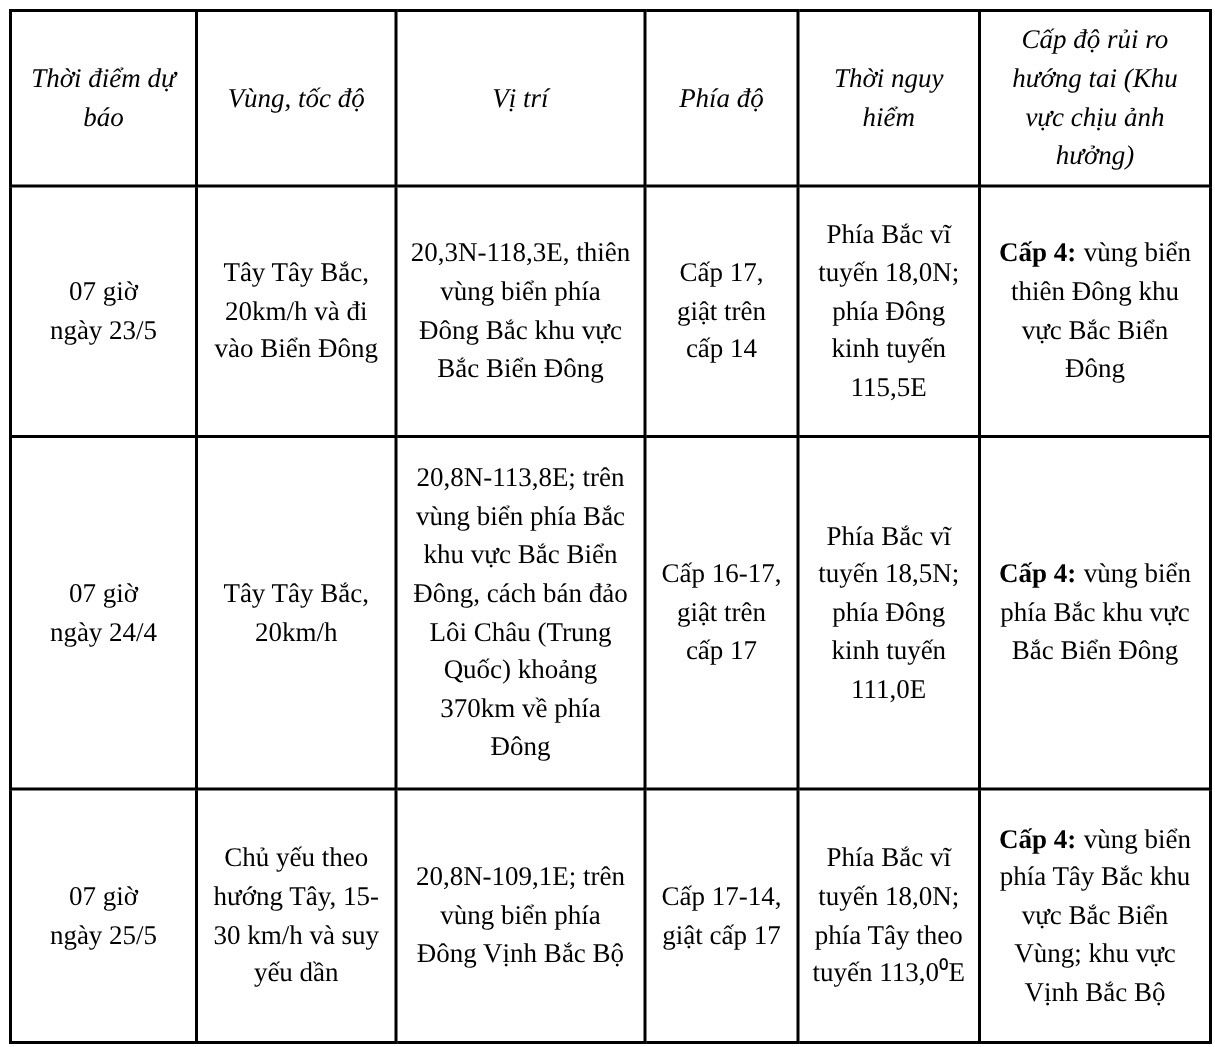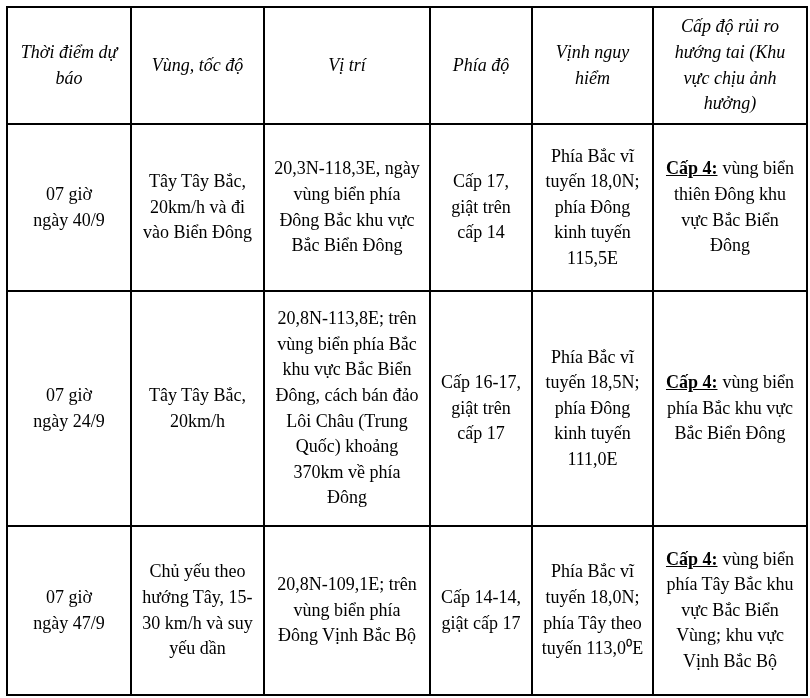--- a/index.html
+++ b/index.html
@@ -29,21 +29,20 @@
     line-height: 1.42;
     font-weight: normal;
     overflow: hidden;
   }
   .forecast th {
     font-style: italic;
   }
   .risk-label {
     font-weight: bold;
     margin-right: 5px;
-    text-decoration: underline;
   }
   .time-line { display: block; }
 </style>
 </head>
 <body>
 
 <table class="forecast">
   <colgroup>
     <col style="width:124px">
     <col style="width:133px">
@@ -51,58 +50,58 @@
     <col style="width:102px">
     <col style="width:121px">
     <col style="width:154px">
   </colgroup>
   <thead>
     <tr style="height:117px;">
       <th>Thời điểm dự báo</th>
       <th>Vùng, tốc độ</th>
       <th>Vị trí</th>
       <th>Phía độ</th>
-      <th>Vịnh nguy hiểm</th>
+      <th>Thời nguy hiểm</th>
       <th>Cấp độ rủi ro hướng tai (Khu vực chịu ảnh hưởng)</th>
     </tr>
   </thead>
   <tbody>
     <tr style="height:167px;">
       <td>
         <span class="time-line">07 giờ</span>
-        <span class="time-line">ngày 40/9</span>
+        <span class="time-line">ngày 23/5</span>
       </td>
       <td>Tây Tây Bắc, 20km/h và đi vào Biển Đông</td>
-      <td>20,3N-118,3E, ngày vùng biển phía Đông Bắc khu vực Bắc Biển Đông</td>
+      <td>20,3N-118,3E, thiên vùng biển phía Đông Bắc khu vực Bắc Biển Đông</td>
       <td>Cấp 17, giật trên cấp 14</td>
       <td>Phía Bắc vĩ tuyến 18,0N; phía Đông kinh tuyến 115,5E</td>
       <td>
         <span class="risk-label">Cấp 4:</span><span>vùng biển thiên Đông khu vực Bắc Biển Đông</span>
       </td>
     </tr>
     <tr style="height:235px;">
       <td>
         <span class="time-line">07 giờ</span>
-        <span class="time-line">ngày 24/9</span>
+        <span class="time-line">ngày 24/4</span>
       </td>
       <td>Tây Tây Bắc, 20km/h</td>
       <td>20,8N-113,8E; trên vùng biển phía Bắc khu vực Bắc Biển Đông, cách bán đảo Lôi Châu (Trung Quốc) khoảng 370km về phía Đông</td>
       <td>Cấp 16-17, giật trên cấp 17</td>
       <td>Phía Bắc vĩ tuyến 18,5N; phía Đông kinh tuyến 111,0E</td>
       <td>
         <span class="risk-label">Cấp 4:</span><span>vùng biển phía Bắc khu vực Bắc Biển Đông</span>
       </td>
     </tr>
     <tr style="height:169px;">
       <td>
         <span class="time-line">07 giờ</span>
-        <span class="time-line">ngày 47/9</span>
+        <span class="time-line">ngày 25/5</span>
       </td>
       <td>Chủ yếu theo hướng Tây, 15-30 km/h và suy yếu dần</td>
       <td>20,8N-109,1E; trên vùng biển phía Đông Vịnh Bắc Bộ</td>
-      <td>Cấp 14-14, giật cấp 17</td>
+      <td>Cấp 17-14, giật cấp 17</td>
       <td>Phía Bắc vĩ tuyến 18,0N; phía Tây theo tuyến 113,0⁰E</td>
       <td>
         <span class="risk-label">Cấp 4:</span><span>vùng biển phía Tây Bắc khu vực Bắc Biển Vùng; khu vực Vịnh Bắc Bộ</span>
       </td>
     </tr>
   </tbody>
 </table>
 
 </body></html>

